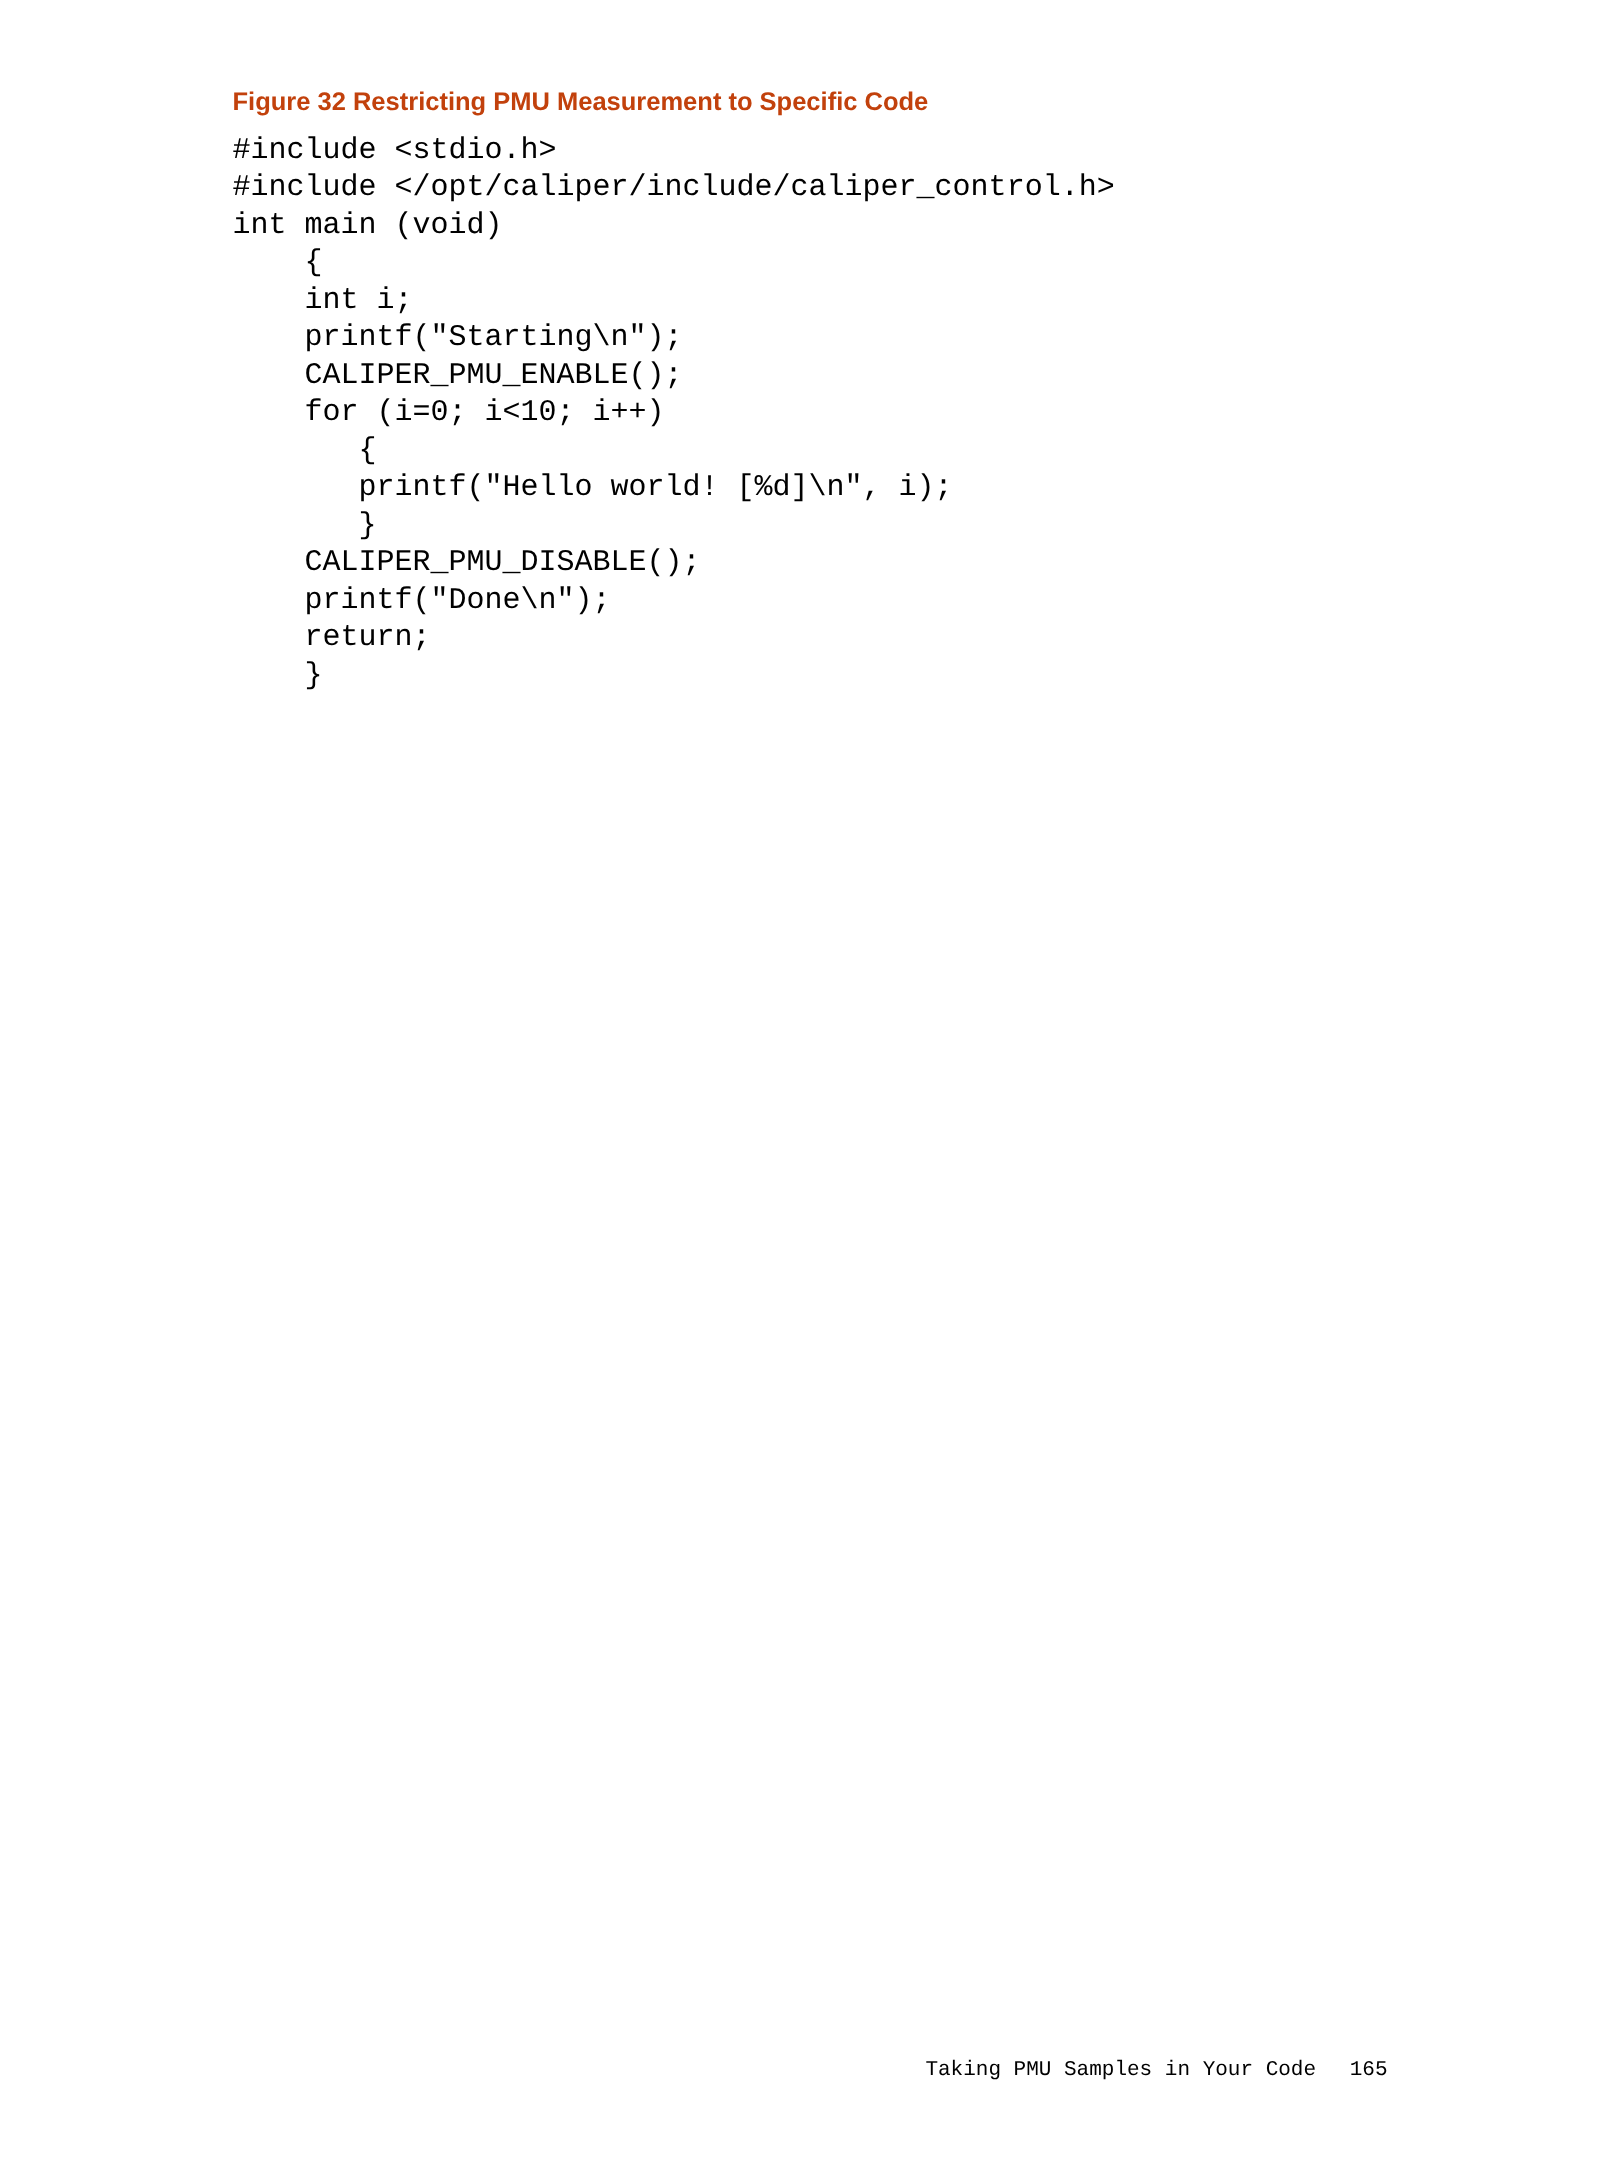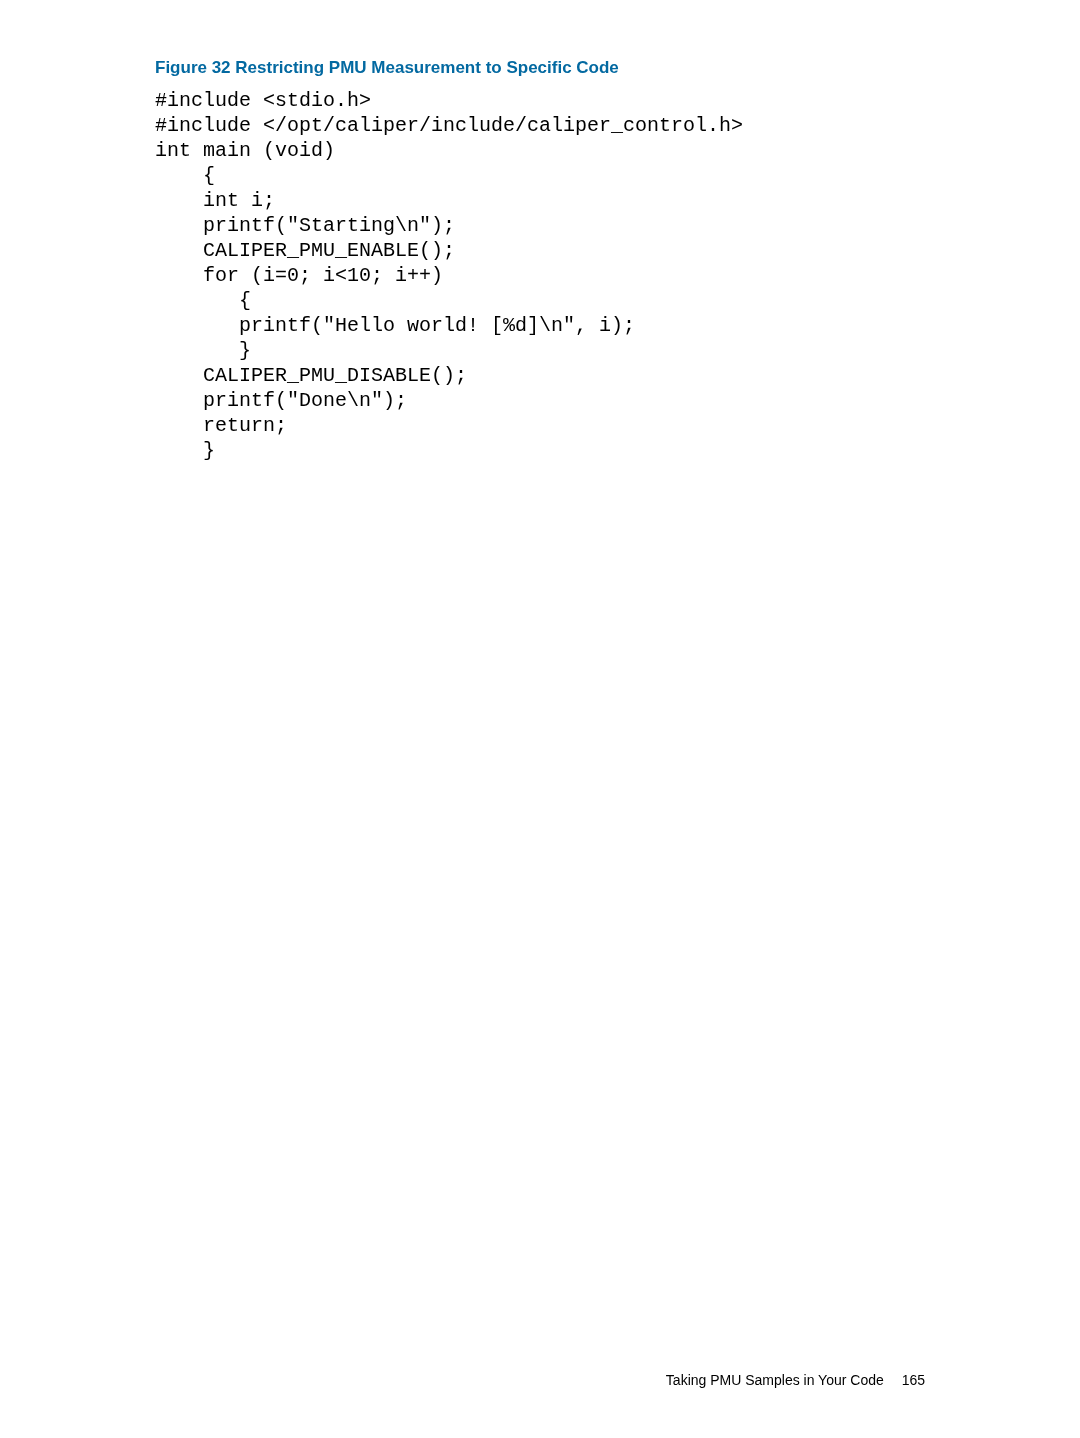--- a/index.html
+++ b/index.html
@@ -11,40 +11,40 @@
       width: 1080px;
       height: 1438px;
       background: #ffffff;
       font-family: Arial, Helvetica, sans-serif;
       position: relative;
     }
     .page-content {
       padding: 58px 155px 0 155px;
     }
     .figure-caption {
-      color: #0369a1;
+      color: #c2410c;
       font-weight: bold;
       font-size: 17px;
       margin-bottom: 10px;
       font-family: Arial, Helvetica, sans-serif;
     }
     .code-block {
       font-family: "Courier New", Courier, monospace;
       font-size: 20px;
       line-height: 1.25;
       color: #000000;
       white-space: pre;
     }
     .footer {
       position: absolute;
       bottom: 50px;
       right: 155px;
       font-size: 14px;
       color: #000000;
-      font-family: Liberation Sans, sans-serif;
+      font-family: Liberation Mono, monospace;
     }
     .footer-text {
       display: inline;
     }
     .page-number {
       display: inline;
       margin-left: 14px;
     }
   </style>
 </head>

